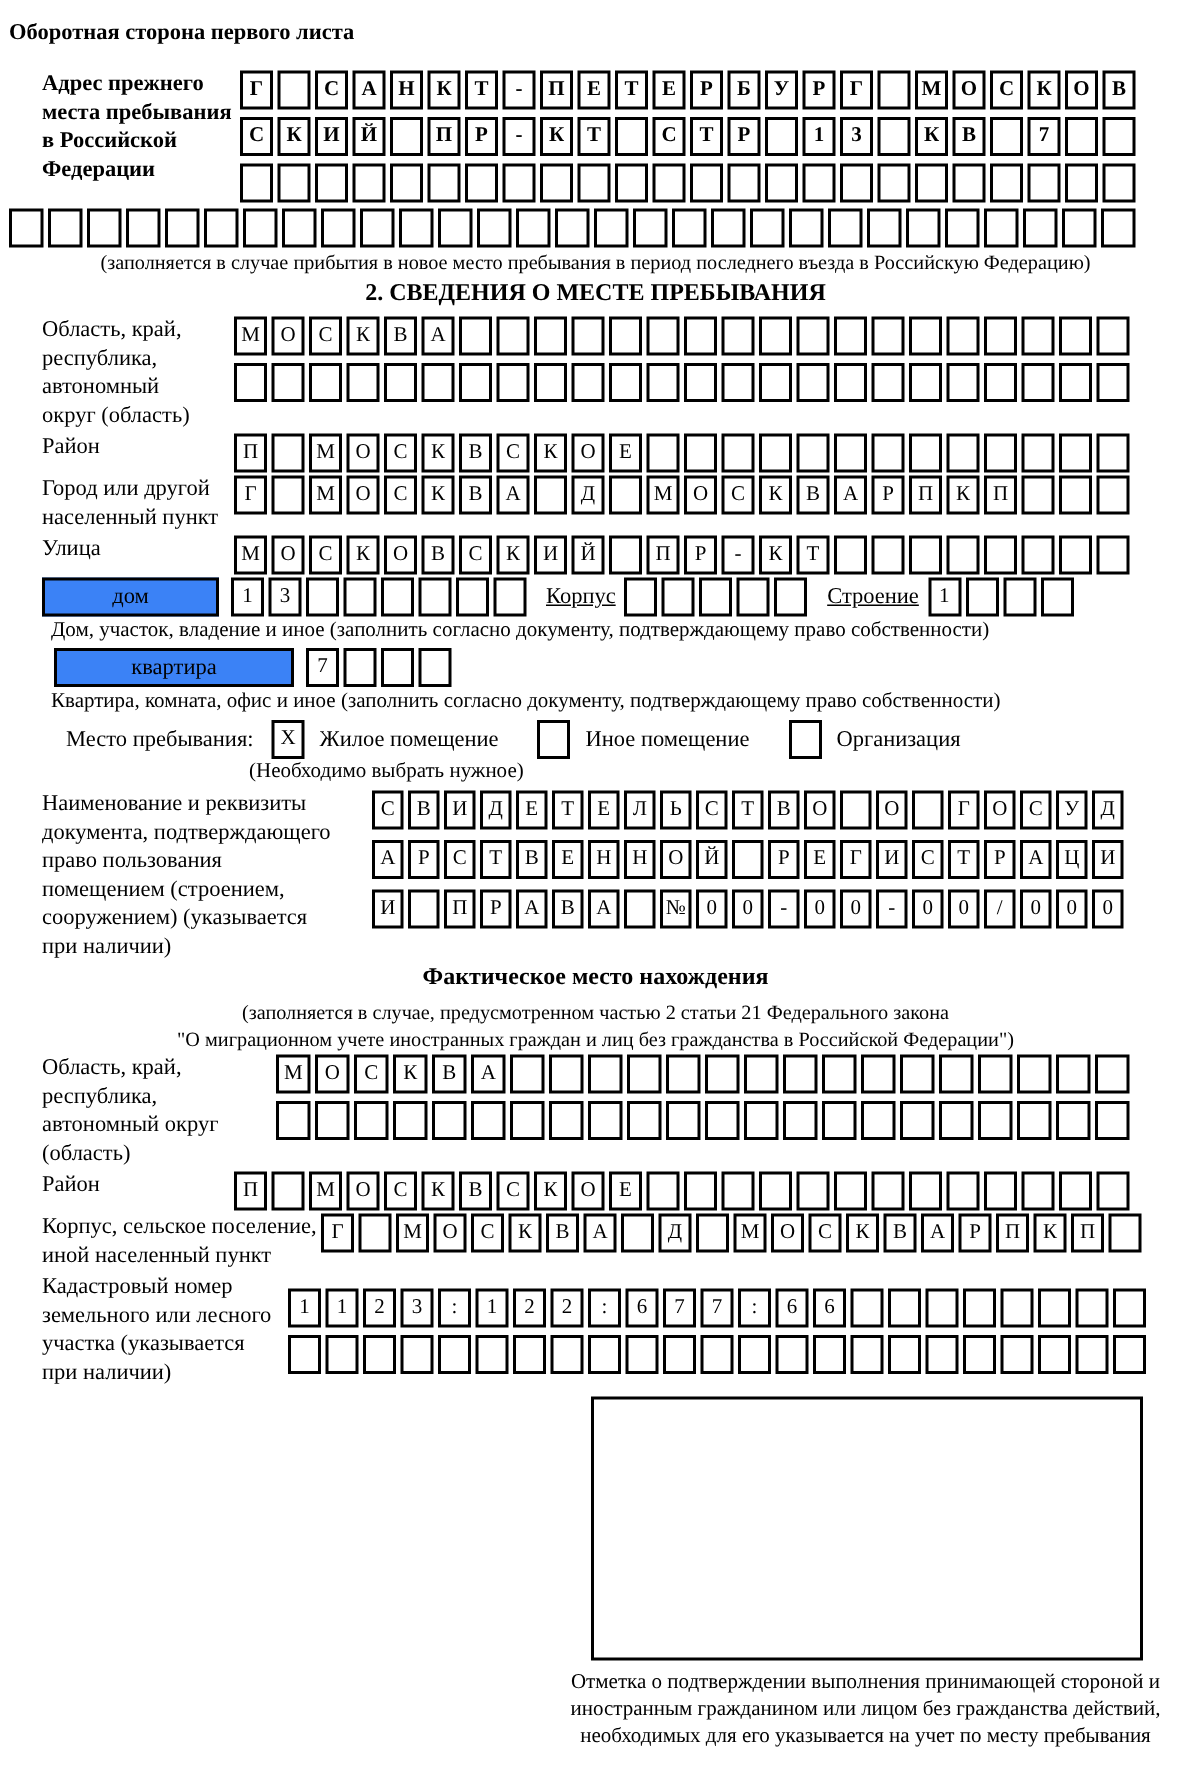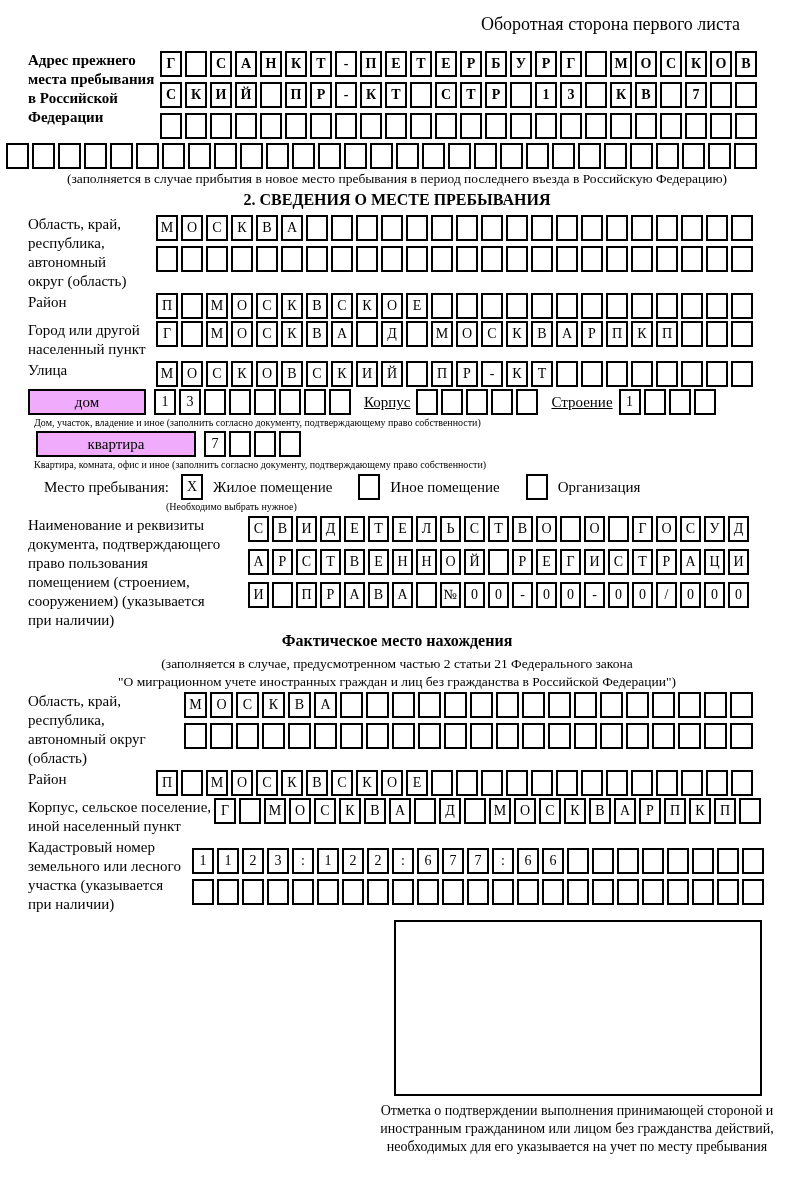--- a/index.html
+++ b/index.html
@@ -2,21 +2,21 @@
 <html><head>
 <meta charset="utf-8">
 <style>
   html,body{margin:0;padding:0;background:#fff;}
   body{
     width:800px;height:1180px;overflow:hidden;
     font-family:"Liberation Serif","DejaVu Serif",serif;
     color:#000;font-size:15px;position:relative;
   }
   .page{padding:14px 12px 0 6px;box-sizing:border-box;}
-  .corner-note{text-align:right;padding-right:48px;font-size:18px;}
+  .corner-note{text-align:left;padding-right:48px;font-size:15px;font-weight:bold;}
 
   
   .field{display:flex;align-items:flex-start;margin-bottom:2px;}
   .flabel{white-space:pre-line;line-height:19px;padding-left:22px;box-sizing:border-box;flex:0 0 auto;}
   .rows{display:flex;flex-direction:column;gap:5px;}
   .cells{display:flex;}
   .cell{
     box-sizing:border-box;flex:0 0 auto;width:22px;height:26px;border:2px solid #000;
     margin-right:3px;display:flex;align-items:center;justify-content:center;
     font-size:14px;line-height:14px;background:#fff;
@@ -25,24 +25,24 @@
   .w21 .cell{width:21px;}
 
   .lbl-a{width:154px;}
   .lbl-b{width:150px;}
   .lbl-c{width:178px;}
   .lbl-doc{width:242px;line-height:19px;}
 
   .fullrow{margin:4px 0 2px 0;}
 
   .note-center{text-align:center;font-size:13.5px;margin:2px 0 2px 0;}
-  .note-left{font-size:10px;margin:1px 0 3px 28px;}
+  .note-left{font-size:14px;margin:1px 0 3px 28px;}
   .sec-title{text-align:center;font-weight:bold;font-size:16px;margin:4px 0 6px 0;}
 
-  .wide-box{box-sizing:border-box;border:2px solid #000;height:26px;display:flex;align-items:center;justify-content:center;flex:0 0 auto;background:#f0abfc;}
+  .wide-box{box-sizing:border-box;border:2px solid #000;height:26px;display:flex;align-items:center;justify-content:center;flex:0 0 auto;background:#3b82f6;}
   .box-dom{width:118px;margin-left:22px;margin-right:8px;}
   .box-kv{width:160px;margin-left:30px;margin-right:8px;}
   .inline-lbl{margin:0 6px 0 10px;line-height:26px;text-decoration:underline;}
   .hrow{display:flex;align-items:flex-start;margin-bottom:2px;}
 
   .stay-row{display:flex;align-items:center;margin:4px 0 0 38px;}
   .chk{box-sizing:border-box;width:22px;height:26px;border:2px solid #000;display:flex;align-items:center;justify-content:center;font-size:14px;margin:0 10px 0 12px;background:#fff;}
   .stay-opt-label{margin-right:14px;}
 
   .stamp-wrap{margin-left:388px;width:390px;margin-top:6px;}

